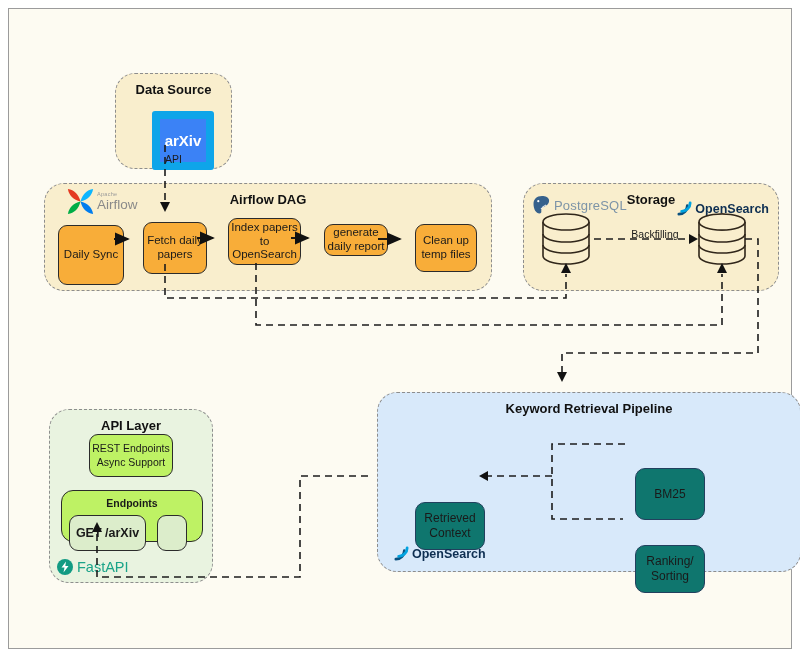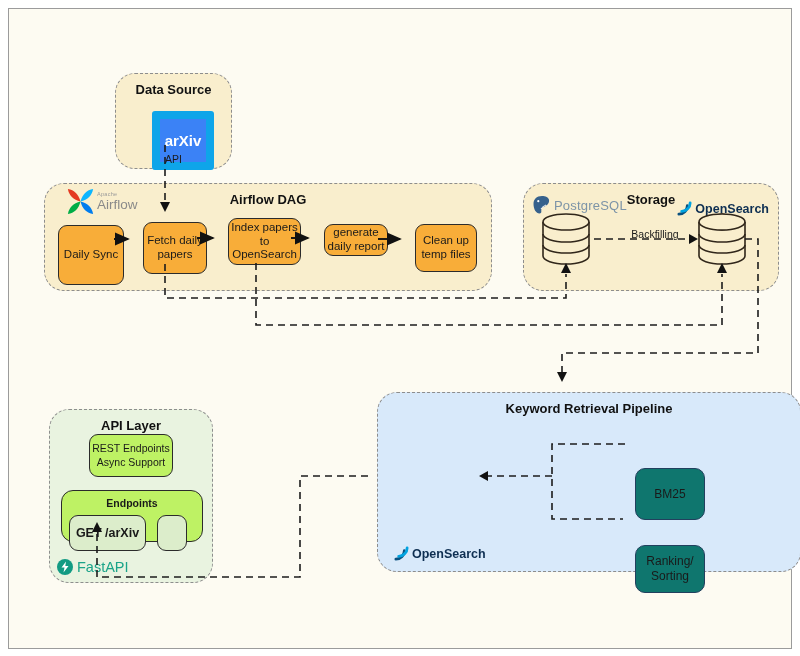--- a/index.html
+++ b/index.html
@@ -131,20 +131,22 @@
       </svg>
       <span>FastAPI</span>
     </div>
   </div>
 
   <div class="container bluec" id="pipeline">
     <div class="ctitle">Keyword Retrieval Pipeline</div>
     <div class="node blueb" id="bm25-box">BM25</div>
     <div class="node blueb pre" id="ranking-box">Ranking/
 Sorting</div>
+    <div class="node blueb pre" id="retrieved-box">Retrieved
+Context</div>
     <div class="os-logo" id="os-logo-pipeline">
       <svg width="15" height="15" viewBox="0 0 16 16">
         <path d="M2,14 A9,9 0 0 0 11,5" stroke="#0a517f" stroke-width="3" fill="none" stroke-linecap="round"></path>
         <path d="M14,2 A9,9 0 0 1 5,11" stroke="#00a3e0" stroke-width="3" fill="none" stroke-linecap="round"></path>
       </svg>
       <span>OpenSearch</span>
     </div>
   </div>
 </div>
 

